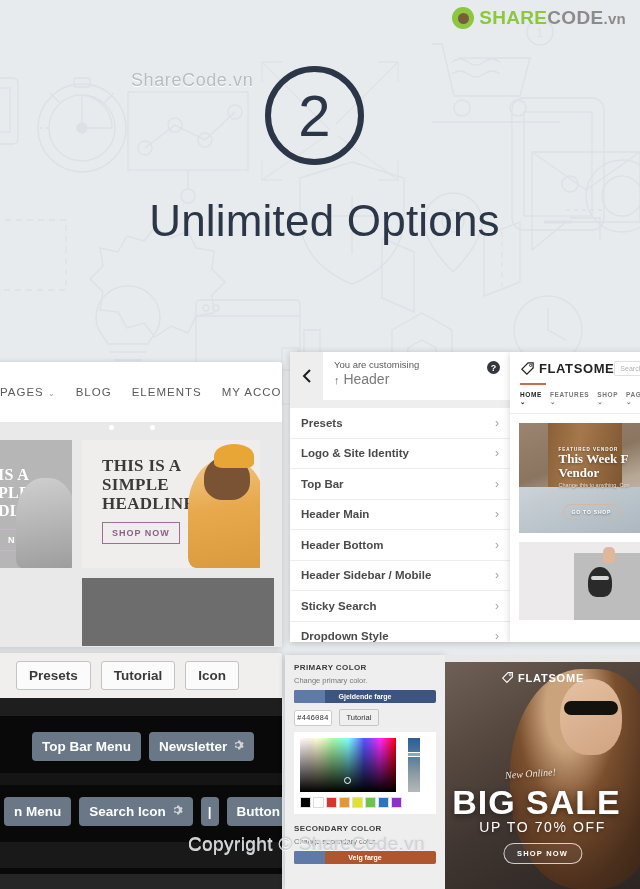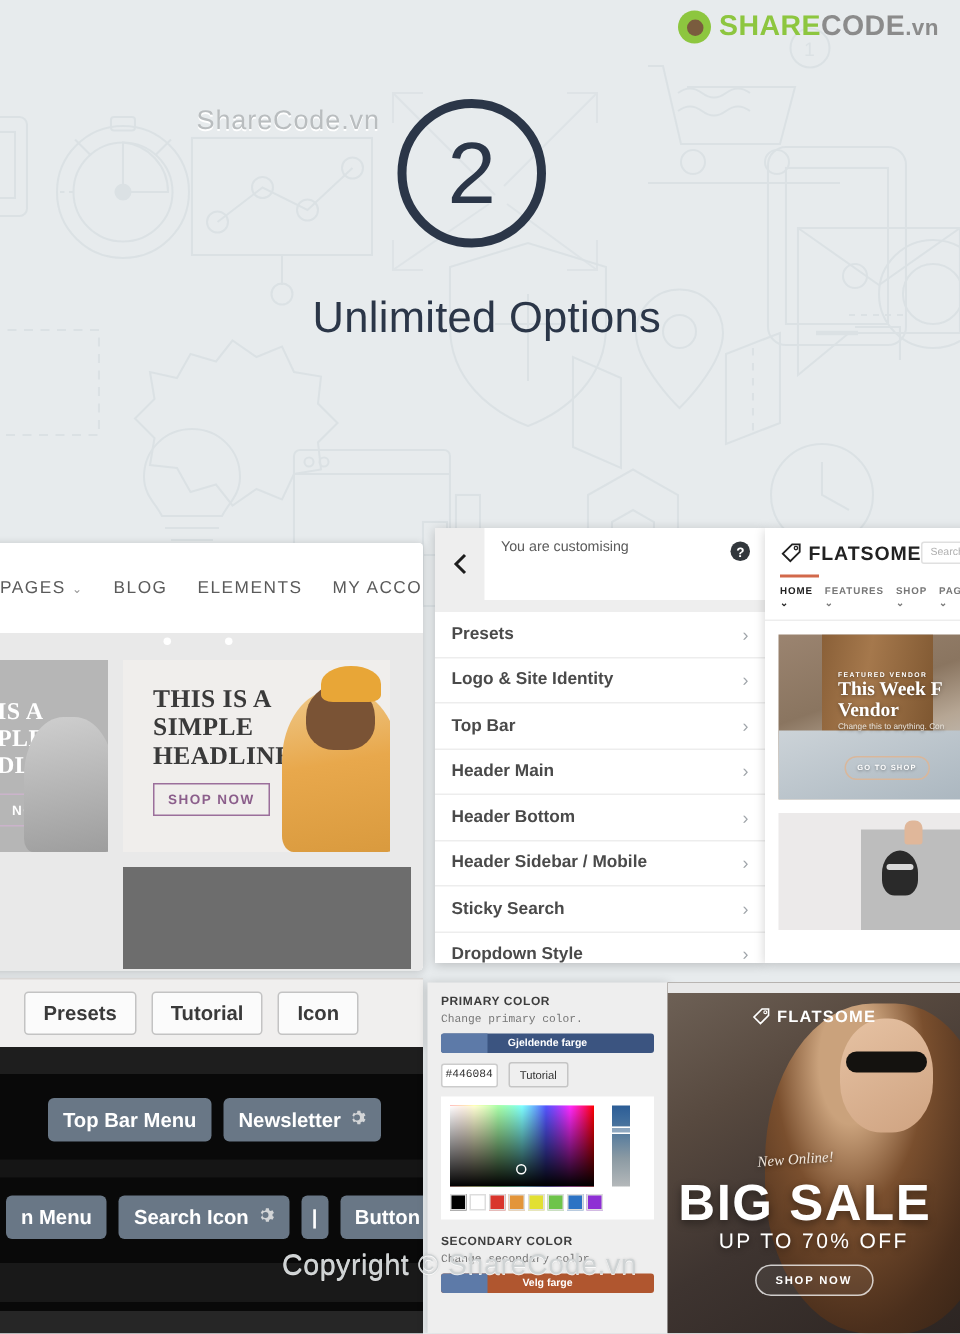--- a/index.html
+++ b/index.html
@@ -47,21 +47,21 @@
     width: 99px; height: 99px; border-radius: 50%;
     border: 6px solid #2b3648;
     display: flex; align-items: center; justify-content: center;
     color: #2b3648; font-size: 58px; font-weight: 300;
     line-height: 1; letter-spacing: 0;
   }
 
   .hero-title {
     position: absolute; left: 0; top: 196px; width: 640px;
     text-align: center; color: #2b3648;
-    font-size: 29px; font-weight: 400; letter-spacing: .2px; padding-left: 9px;
+    font-size: 44px; font-weight: 400; letter-spacing: .2px; padding-left: 9px;
   }
   .hero-sub {
     position: absolute; left: 0; top: 256px; width: 640px;
     text-align: center; color: #9aa3a8;
     font-size: 19px; font-weight: 300; line-height: 29px;
   }
   .hero-sub b { color: #2b3648; font-weight: 600; }
 
   
   .shots { position: absolute; left: 0; top: 352px; width: 640px; height: 537px; }
@@ -238,21 +238,21 @@
     background: #e0b79a; border-radius: 5px 5px 2px 2px;
   }
 
   
   .picker {
     position: absolute; left: 285px; top: 303px; width: 160px; height: 234px;
     background: #eeeeee; box-shadow: 0 1px 7px rgba(0,0,0,.2);
     padding: 8px 9px; overflow: hidden;
   }
   .pk-title { font-size: 8px; font-weight: bold; color: #3c3c3c; letter-spacing: .4px; }
-  .pk-desc { font-size: 7.5px; color: #777; margin-top: 4px; font-family: Liberation Mono, monospace; }
+  .pk-desc { font-size: 7.5px; color: #777; margin-top: 4px; }
   .pk-bar {
     margin-top: 5px; height: 13px; background: #3b5480; border-radius: 2px;
     display: flex; align-items: center; justify-content: center;
     color: #fff; font-size: 7px; font-weight: bold; position: relative;
   }
   .pk-bar::before {
     content: ""; position: absolute; left: 0; top: 0; width: 22%; height: 100%;
     background: #5d7aa8; border-radius: 2px 0 0 2px;
   }
   .pk-row { display: flex; gap: 7px; margin-top: 6px; align-items: center; }
@@ -537,20 +537,24 @@
 
     <div class="customizer">
       <div class="cz-head">
         <div class="cz-back">
           <svg width="9" height="14" viewBox="0 0 9 14">
               <polyline points="8,1 2,7 8,13" fill="none" stroke="#1d1d1d" stroke-width="2"></polyline>
             </svg>
         </div>
         <div class="cz-headmain">
           <div class="cz-cust">You are customising</div>
+          <div class="cz-panel-title">
+            <span class="up">↑</span>
+            <span>Header</span>
+          </div>
           <div class="cz-help">?</div>
         </div>
       </div>
       <div class="cz-gap"></div>
       <div class="cz-list">
         <div class="cz-item">
             <span>Presets</span>
             <span class="arr">›</span>
           </div>
         <div class="cz-item">

